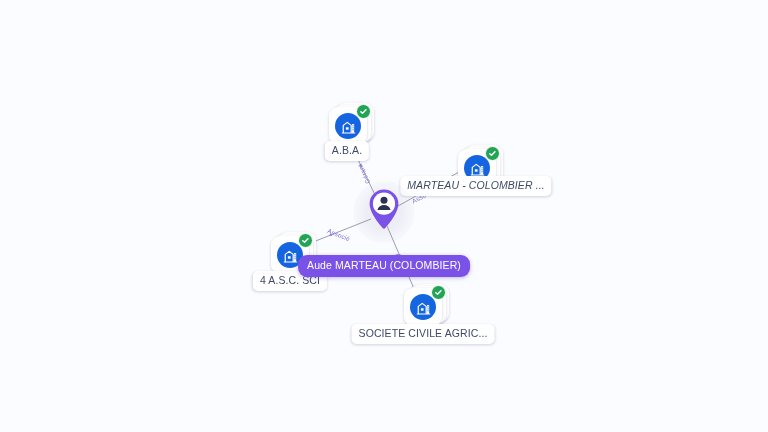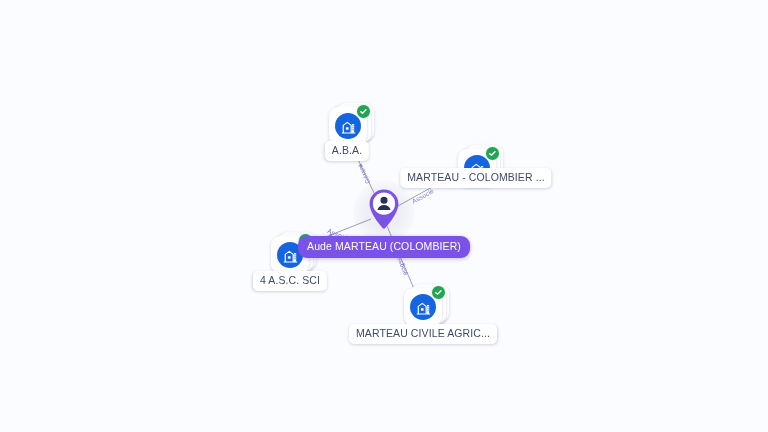--- a/index.html
+++ b/index.html
@@ -119,20 +119,21 @@
     font-family: "Liberation Sans", sans-serif;
   }
   .node-label.primary {
     background: #7b52e8;
     color: #ffffff;
     border-radius: 9px;
     font-size: 10.5px;
     padding: 4px 9px 5px 9px;
     box-shadow: 0 1px 4px rgba(90,60,190,0.35);
     z-index: 30;
+    margin-top: 19px;
   }
 
   
   .edge-text {
     font-family: "Liberation Sans", sans-serif;
     font-size: 6.4px;
     fill: #7b6fd6;
     letter-spacing: 0.2px;
   }
 </style>
@@ -207,21 +208,21 @@
   </svg>
             </div>
       <div class="check-badge">
               <svg width="9" height="9" viewBox="0 0 12 12" aria-hidden="true">
     <path d="M2.4 6.2 L4.7 8.4 L9.3 3.7" fill="none" stroke="#ffffff" stroke-width="1.9" stroke-linecap="round" stroke-linejoin="round"></path>
   </svg>
             </div>
     </div>
         </div>
       </div>
-      <div class="node-label" style="left: 476px; top: 168px;">MARTEAU - COLOMBIER ...</div>
+      <div class="node-label" style="left: 476px; top: 176px; font-style: italic;">MARTEAU - COLOMBIER ...</div>
       <div class="node" style="left: 290px; top: 255px;">
         <div class="card-stack">
     <div class="card c3"></div>
     <div class="card c2"></div>
     <div class="card c1">
       <div class="biz-badge">
               <svg width="17" height="17" viewBox="0 0 24 24" aria-hidden="true">
     <path d="M3.2 21.2h17.6" stroke="#ffffff" stroke-width="1.6" stroke-linecap="round"></path>
     <path d="M4.6 21V10.4L10.2 6.2l5.6 4.2V21" fill="none" stroke="#ffffff" stroke-width="1.7" stroke-linejoin="round"></path>
     <rect x="8.3" y="13.1" width="3.8" height="3.4" fill="#ffffff"></rect>
@@ -257,21 +258,21 @@
   </svg>
             </div>
       <div class="check-badge">
               <svg width="9" height="9" viewBox="0 0 12 12" aria-hidden="true">
     <path d="M2.4 6.2 L4.7 8.4 L9.3 3.7" fill="none" stroke="#ffffff" stroke-width="1.9" stroke-linecap="round" stroke-linejoin="round"></path>
   </svg>
             </div>
     </div>
         </div>
       </div>
-      <div class="node-label" style="left: 423px; top: 324px;">MARTEAU CIVILE AGRIC...</div>
+      <div class="node-label" style="left: 423px; top: 324px;">SOCIETE CIVILE AGRIC...</div>
       <div class="node" style="left: 384px; top: 212px;">
   <div class="pin-halo"></div>
   <div class="pin">
           <svg width="36" height="44" viewBox="0 0 36 44" aria-hidden="true">
     <path d="M18 2.2c-8.0 0-14.4 6.3-14.4 14.1 0 9.9 12.0 23.0 13.5 24.6a1.2 1.2 0 0 0 1.8 0c1.5-1.6 13.5-14.7 13.5-24.6C32.4 8.5 26.0 2.2 18 2.2z" fill="#7b52e8"></path>
     <circle cx="18" cy="16.3" r="11.1" fill="#ffffff"></circle>
     <circle cx="18" cy="12.9" r="3.5" fill="#2b2f52"></circle>
     <path d="M11.4 22.6c0.9-3.2 3.5-4.9 6.6-4.9s5.7 1.7 6.6 4.9z" fill="#2b2f52"></path>
   </svg>
         </div>

